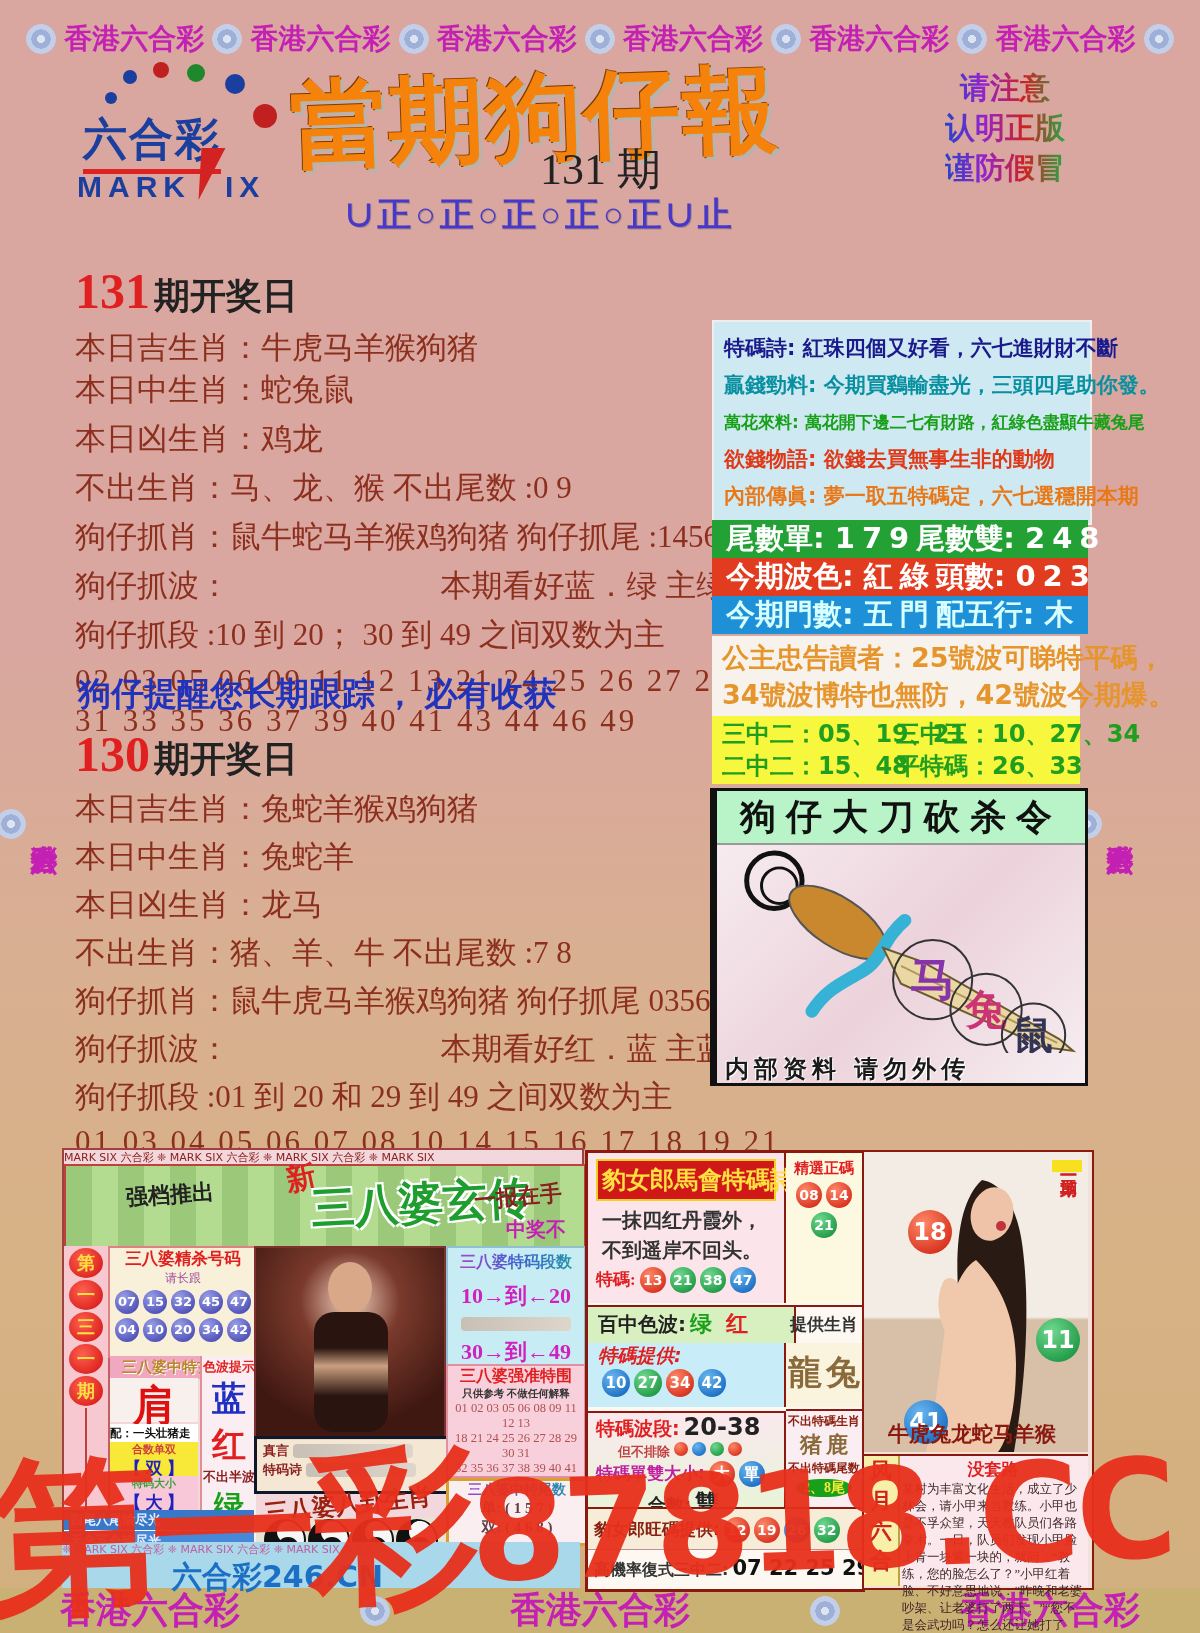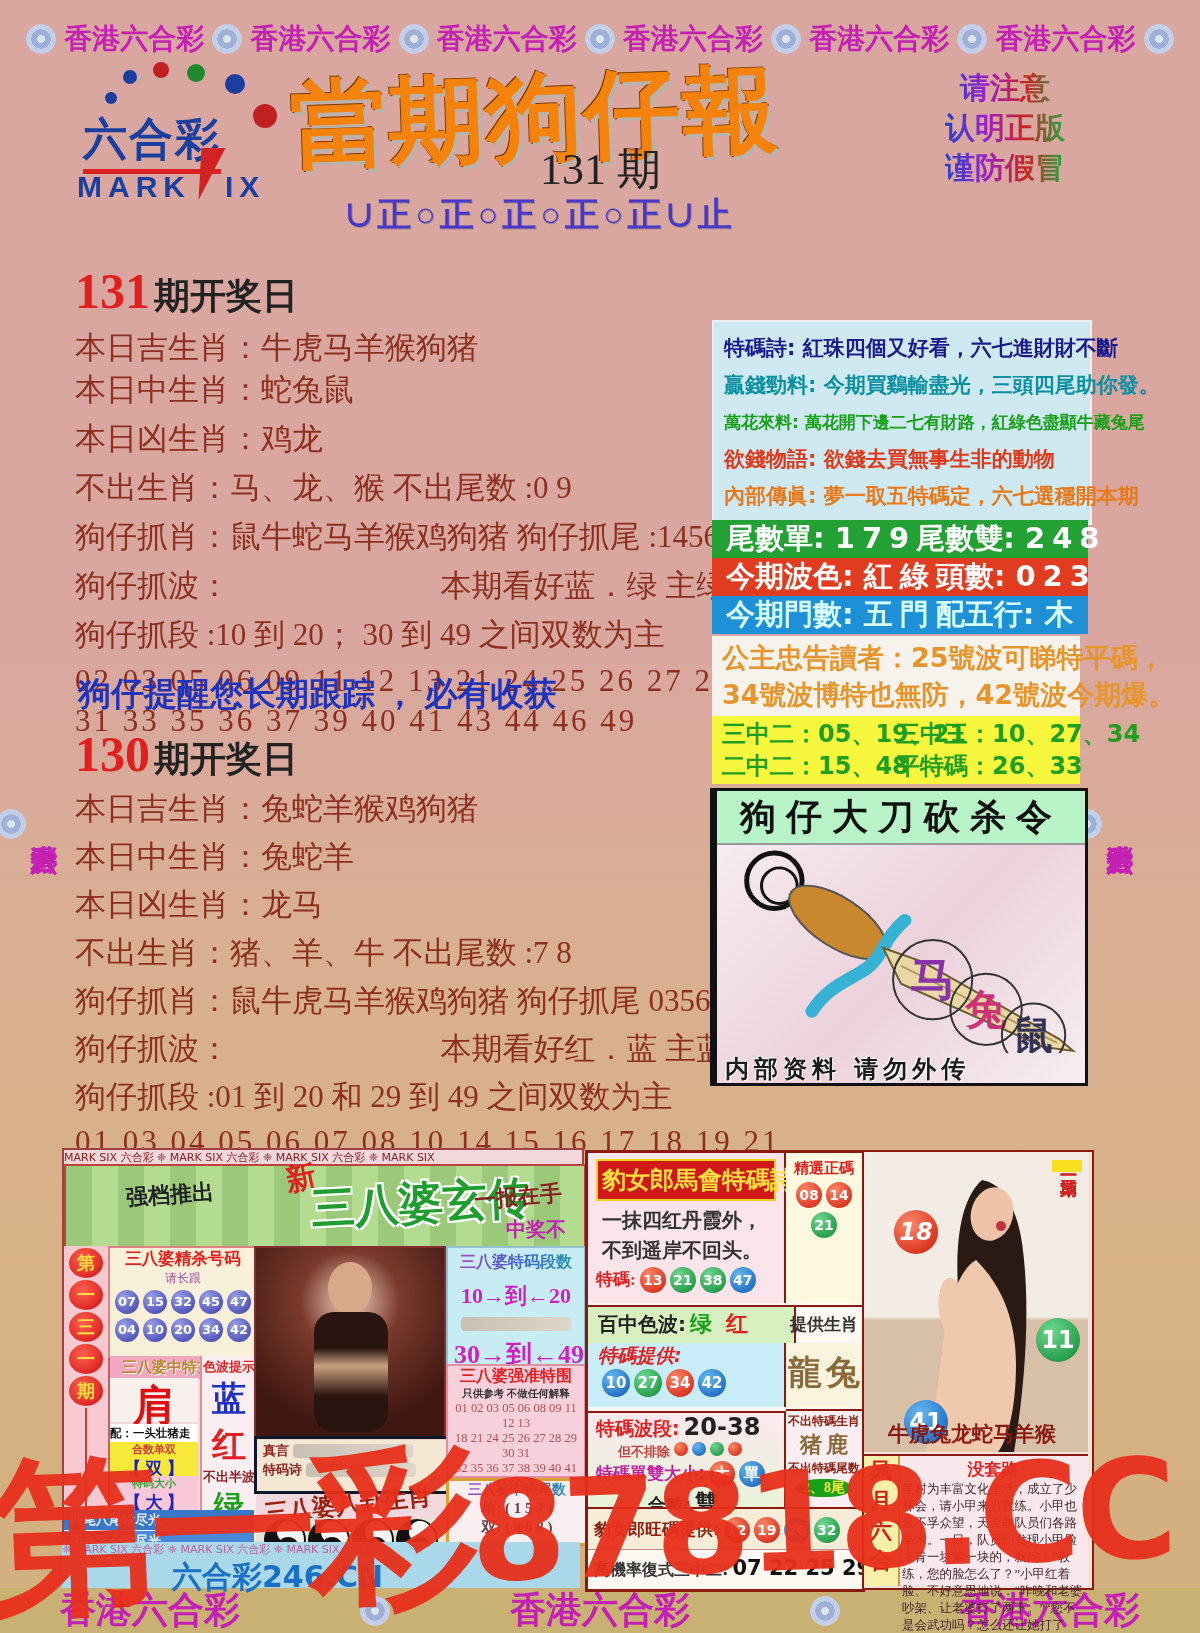--- a/index.html
+++ b/index.html
@@ -309,21 +309,21 @@
     <div class="abs" style="left:192px;top:368px;width:190px;text-align:center;background:#e8e4d4;">
       <div>
         <span class="yy" style="width:38px;height:38px;"></span><span class="yy" style="width:38px;height:38px;"></span><span class="yy" style="width:38px;height:38px;"></span><span class="yy" style="width:38px;height:38px;"></span>
       </div>
     </div>
 
     <div class="abs" style="left:382px;top:96px;width:136px;height:118px;background:#c8ecf4;border:2px solid #90c0d0;text-align:center;">
       <div class="grad-cyan" style="font-size:16px;margin-top:4px;">三八婆特码段数</div>
       <div style="color:#d020c0;font-weight:bold;font-size:22px;margin-top:8px;">10→到←20</div>
       <div class="blur-bar" style="width:110px;margin:6px auto;"></div>
-      <div style="color:#d020c0;font-weight:bold;font-size:26px;text-align:right;">30→到←49</div>
+      <div style="color:#d020c0;font-weight:bold;font-size:22px;">30→到←49</div>
     </div>
     <div class="abs" style="left:382px;top:214px;width:136px;height:110px;background:#f8d0dc;border:2px solid #e090a0;text-align:center;">
       <div style="color:#e02020;font-weight:bold;font-size:16px;font-family:'DejaVu Sans',sans-serif;">三八婆强准特围</div>
       <div style="color:#333;font-weight:bold;font-size:10.5px;">只供参考 不做任何解释</div>
       <div style="color:#b05050;font-size:12.5px;">01 02 03 05 06 08 09 11 12 13</div>
       <div style="color:#b05050;font-size:12.5px;">18 21 24 25 26 27 28 29 30 31</div>
       <div style="color:#b05050;font-size:12.5px;">32 35 36 37 38 39 40 41 43 44</div>
       <div style="color:#b05050;font-size:12.5px;text-align:left;padding-left:8px;">46 48 49</div>
     </div>
     <div class="abs" style="left:382px;top:328px;width:136px;height:62px;border:3px solid #d8a030;background:#fbeef0;text-align:center;">
@@ -440,21 +440,21 @@
 
     <div class="abs" style="left:0;top:0;width:224px;height:300px;background:linear-gradient(180deg,#f2ece4 0 55%,#d8bfa8 56% 100%);overflow:hidden;">
       <svg width="224" height="300" viewBox="0 0 224 300">
         <path d="M118 28 C96 48 90 92 95 152 C99 202 96 252 90 300 L150 300 C160 240 166 168 160 108 C156 58 140 32 118 28 Z" fill="#2a1a14"></path>
         <ellipse cx="128" cy="62" rx="21" ry="27" fill="#eec3a8" transform="rotate(14 128 62)"></ellipse>
         <circle cx="137" cy="74" r="5" fill="#c2343c"></circle>
         <path d="M112 108 C134 130 152 162 152 212 C152 262 142 290 134 300 L62 300 C72 258 76 210 82 170 C88 140 98 116 112 108 Z" fill="#f0c8ac"></path>
         <path d="M96 192 C84 172 78 152 86 134" stroke="#f0c8ac" stroke-width="16" fill="none" stroke-linecap="round"></path>
       </svg>
       <div class="abs" style="right:6px;top:8px;width:26px;background:#f8e020;color:#d02020;font-weight:bold;font-size:17px;writing-mode:vertical-rl;text-orientation:upright;padding:6px 2px;text-align:center;">第一三一期</div>
-      <span class="ball b-red abs" style="left:30px;top:58px;width:44px;height:44px;line-height:44px;font-size:24px;font-style:italic;">18</span>
+      <span class="ball b-red abs" style="left:44px;top:58px;width:44px;height:44px;line-height:44px;font-size:24px;">18</span>
       <span class="ball b-green abs" style="left:172px;top:166px;width:44px;height:44px;line-height:44px;font-size:24px;">11</span>
       <span class="ball b-blue abs" style="left:40px;top:248px;width:44px;height:44px;line-height:44px;font-size:24px;">41</span>
       <div class="abs" style="left:24px;top:268px;color:#8a1a10;font-weight:bold;font-size:21px;font-family:'DejaVu Sans',sans-serif;">牛虎兔龙蛇马羊猴</div>
     </div>
 
     <div class="abs" style="left:0;top:302px;width:224px;height:130px;border-top:2px solid #8a1a10;background:#fbe8ec;">
       <div class="abs" style="left:0;top:0;width:34px;height:100%;background:#f8f0a8;border-right:2px solid #c0a040;text-align:center;">
         <div style="color:#d02020;font-weight:bold;font-size:22px;line-height:30px;">风</div>
         <div style="color:#d02020;font-weight:bold;font-size:22px;line-height:30px;">月</div>
         <div style="color:#d02020;font-weight:bold;font-size:22px;line-height:30px;">六</div>

